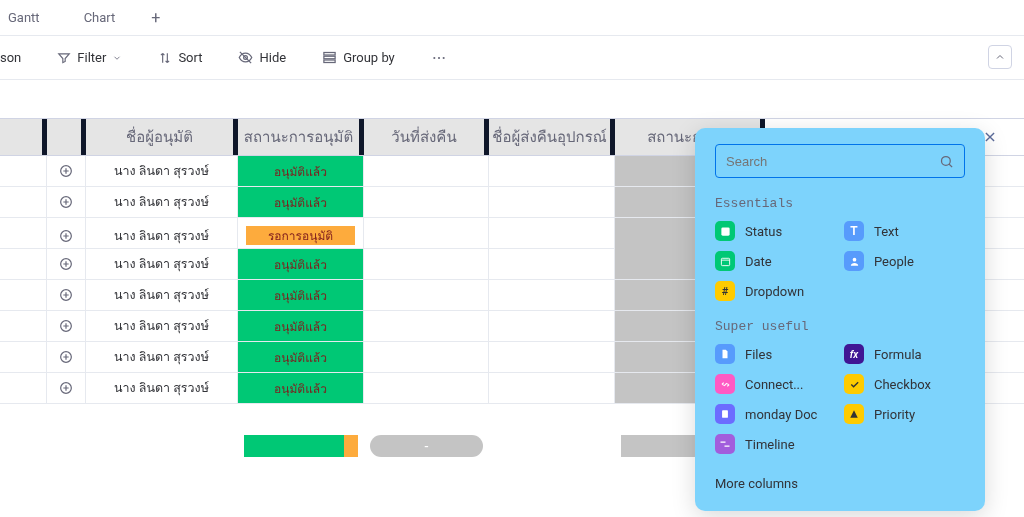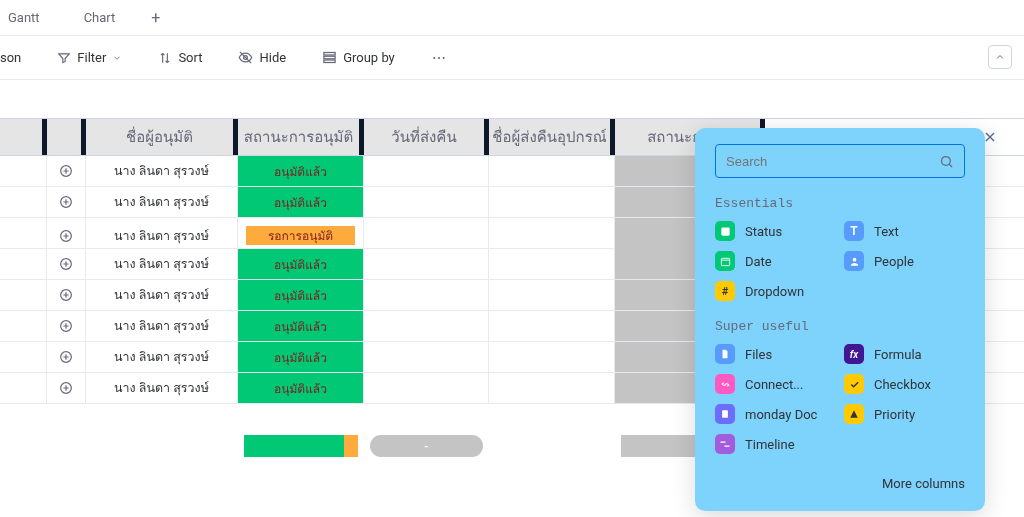--- a/index.html
+++ b/index.html
@@ -166,21 +166,21 @@
     display:grid;grid-template-columns:1fr 1fr;row-gap:10px;column-gap:8px;
   }
   .opt {
     display:flex;align-items:center;gap:10px;font-size:13px;cursor:pointer;
   }
   .badge {
     width:20px;height:20px;border-radius:5px;display:flex;align-items:center;justify-content:center;
     color:#fff;font-size:11px;font-weight:600;
   }
   .more-cols {
-    text-align:right;color:#323338;font-size:13px;margin-top:22px;cursor:pointer;
+    text-align:left;color:#323338;font-size:13px;margin-top:22px;cursor:pointer;
   }
   svg { display:block; }
 
   .grey-col {
     background:#c4c4c4;
   }
 </style>
 </head>
 <body>
 

